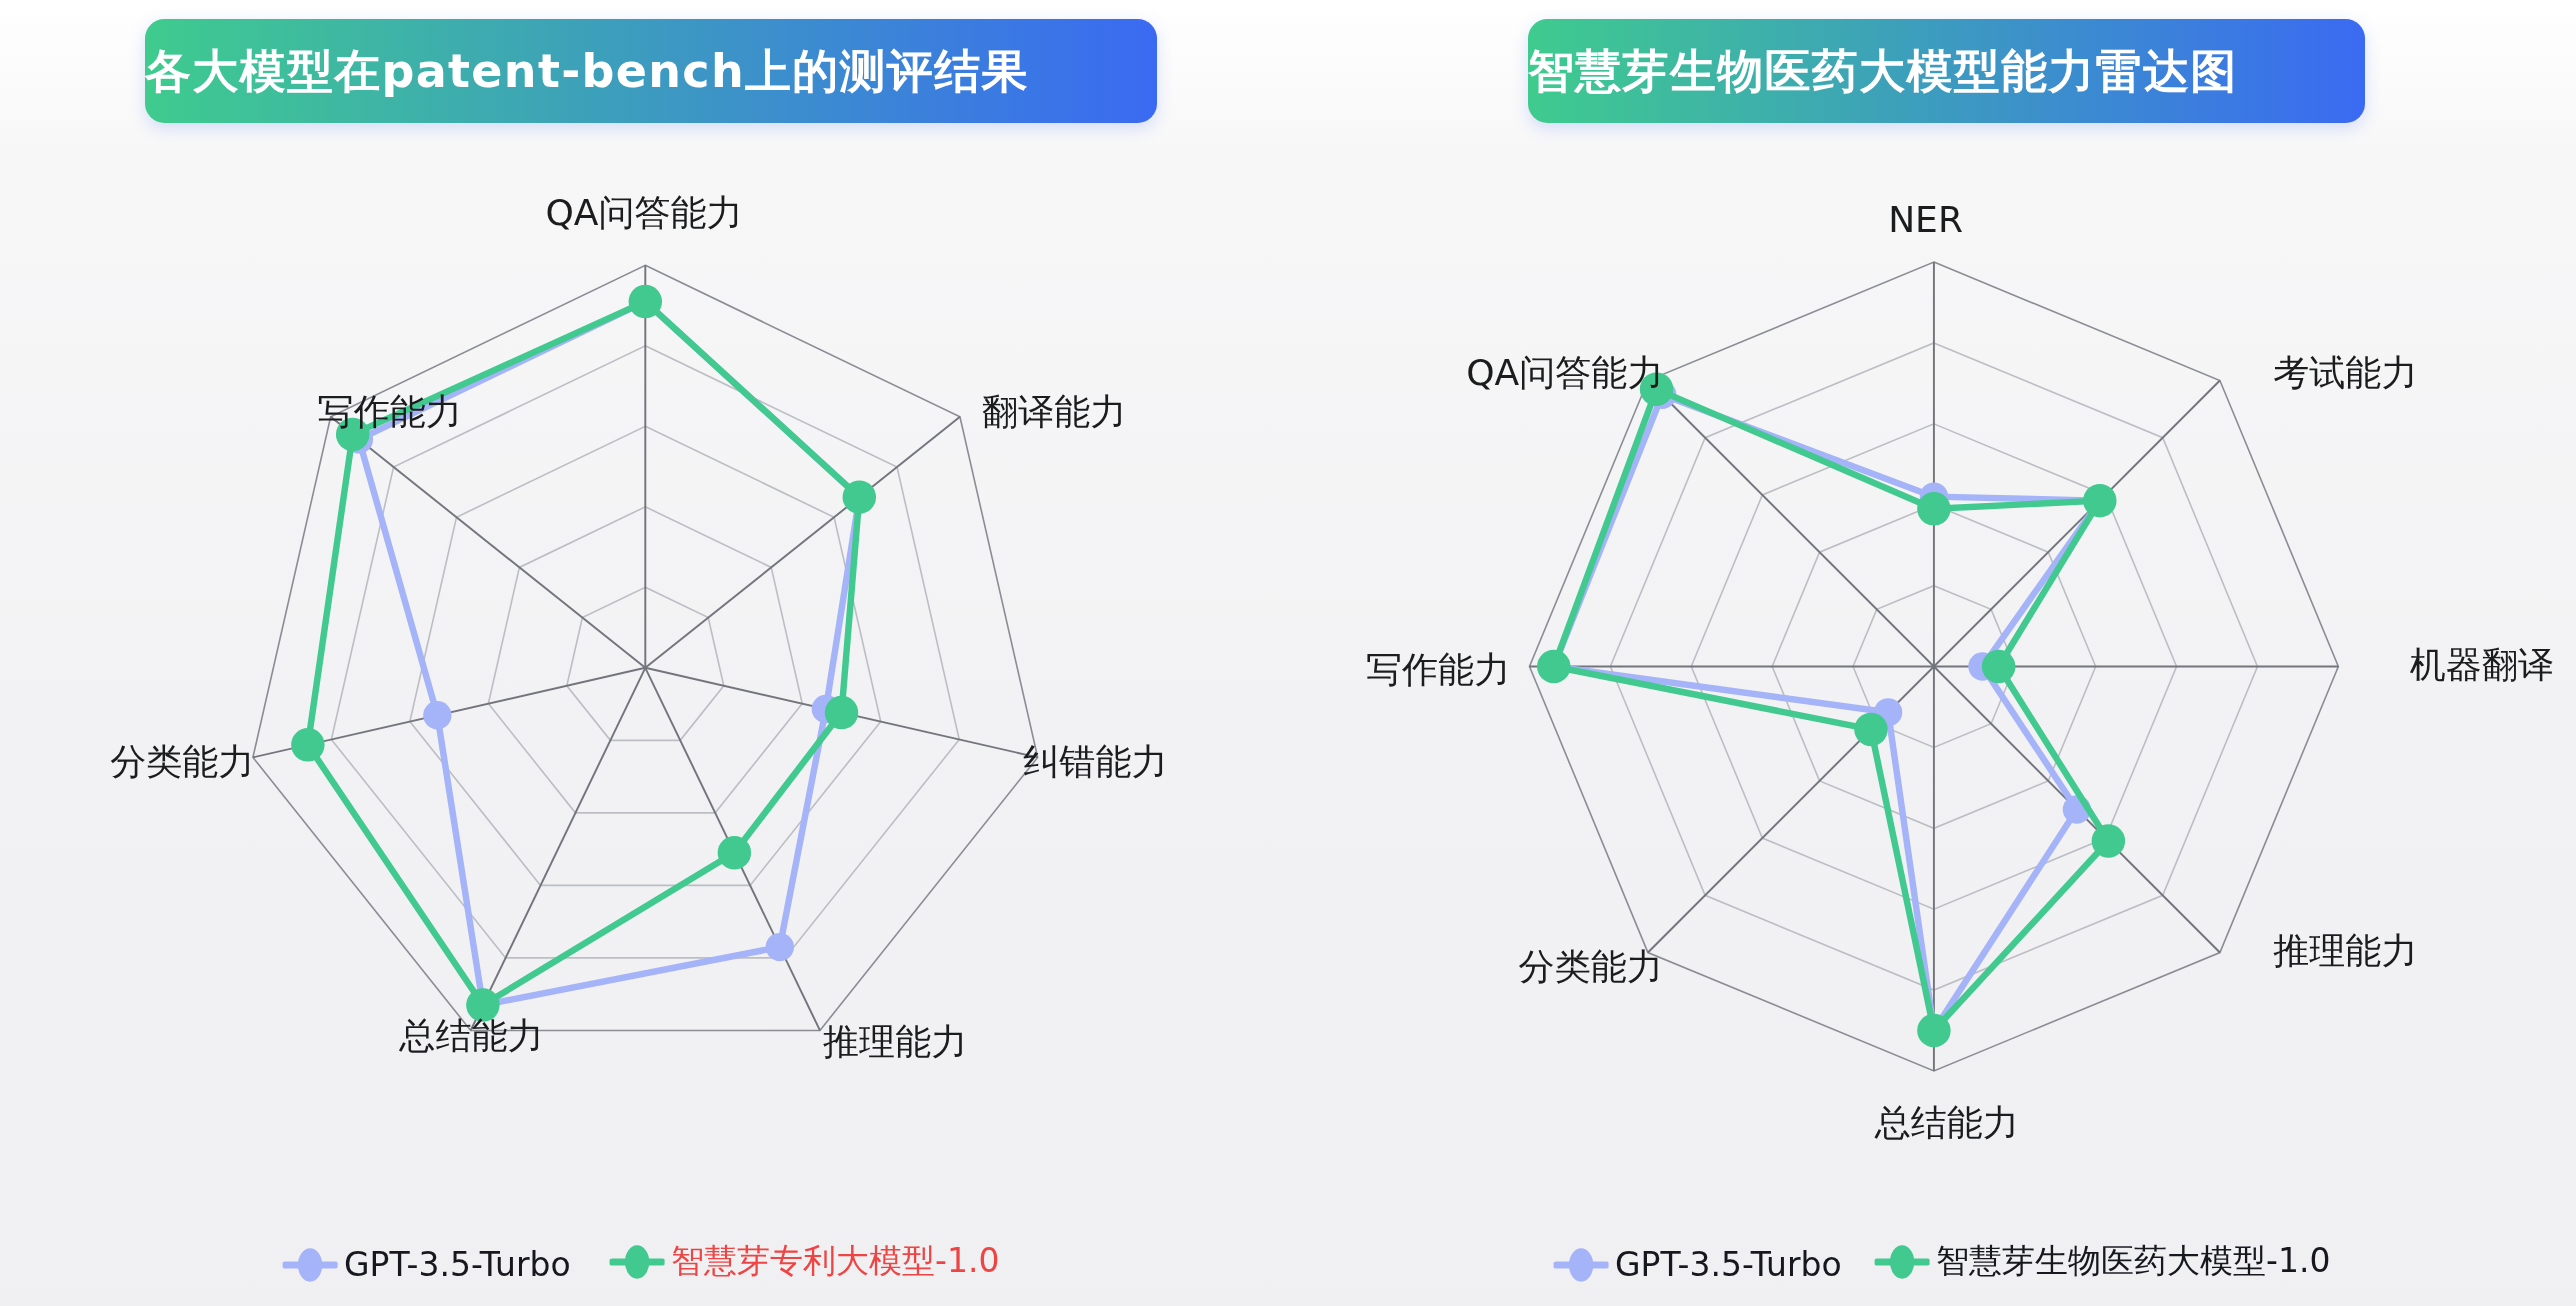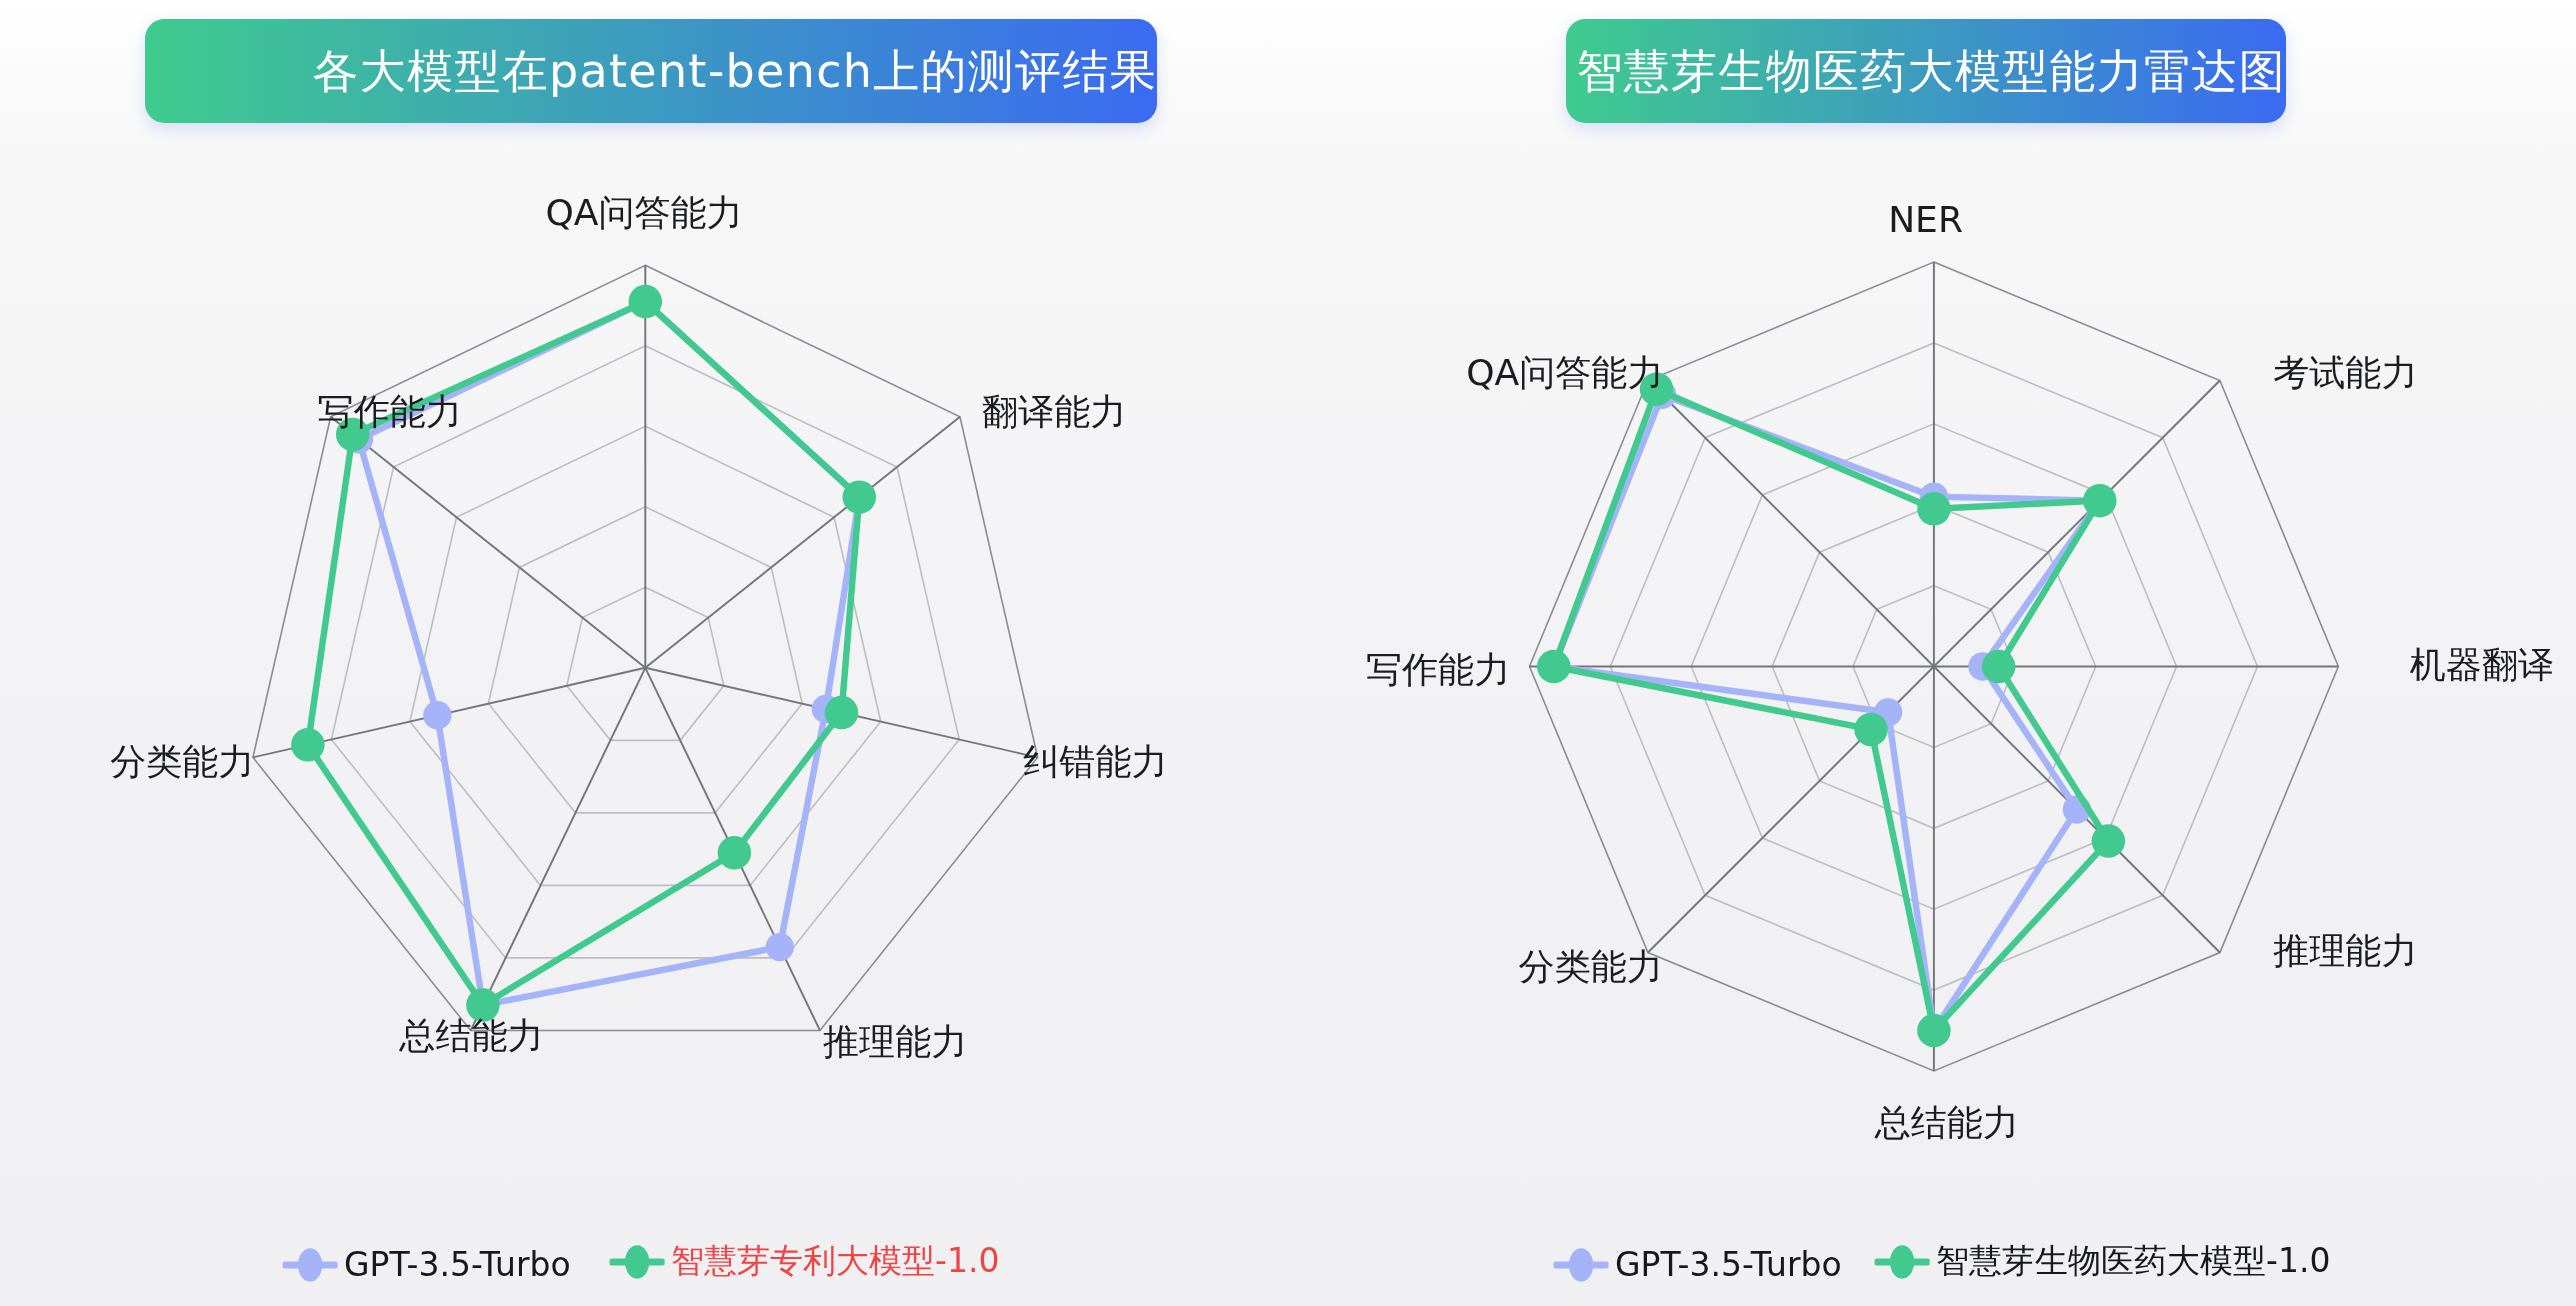--- a/index.html
+++ b/index.html
@@ -8,28 +8,28 @@
     overflow:hidden;
     font-family:"DejaVu Sans","Liberation Sans",sans-serif;
     background:linear-gradient(180deg,#ffffff 0%,#f7f7f8 12%,#f2f2f4 55%,#f0f0f3 100%);
     position:relative;
   }
   .title-pill{
     position:absolute;
     top:19.3px;height:104px;
     border-radius:19.3px;
     color:#fff;
-    font-size:46px;font-weight:400;
-    line-height:104px;text-align:right;
+    font-size:46px;font-weight:700;
+    line-height:104px;text-align:left;
     letter-spacing:1.3px;
     box-shadow:0 5.2px 15.5px rgba(60,106,242,0.18);
     white-space:nowrap;
   }
   #title-left{left:145px;width:1012px;}
-  #title-right{left:1528px;width:720px;margin-left:38px;}
+  #title-right{left:1528px;width:837px;}
   #radar-canvas{position:absolute;left:0;top:0;}
   .legend{
     position:absolute;top:1220px;height:64px;
     display:flex;align-items:flex-end;
     transform:translateX(-50%);
     white-space:nowrap;
   }
   #legend-left{left:641px;gap:39px;}
   #legend-right{left:1942px;gap:33px;}
   .legend-item{display:flex;align-items:center;gap:6.4px;cursor:pointer;}

